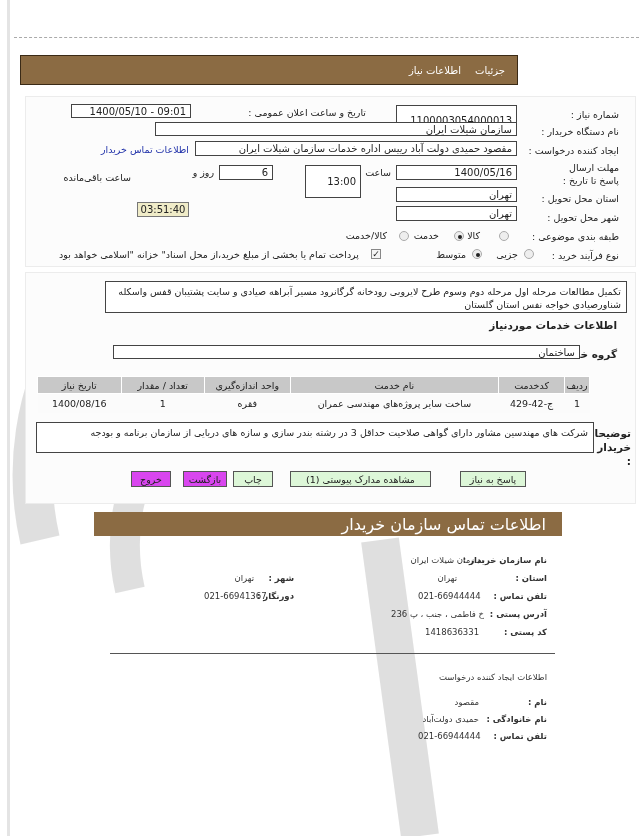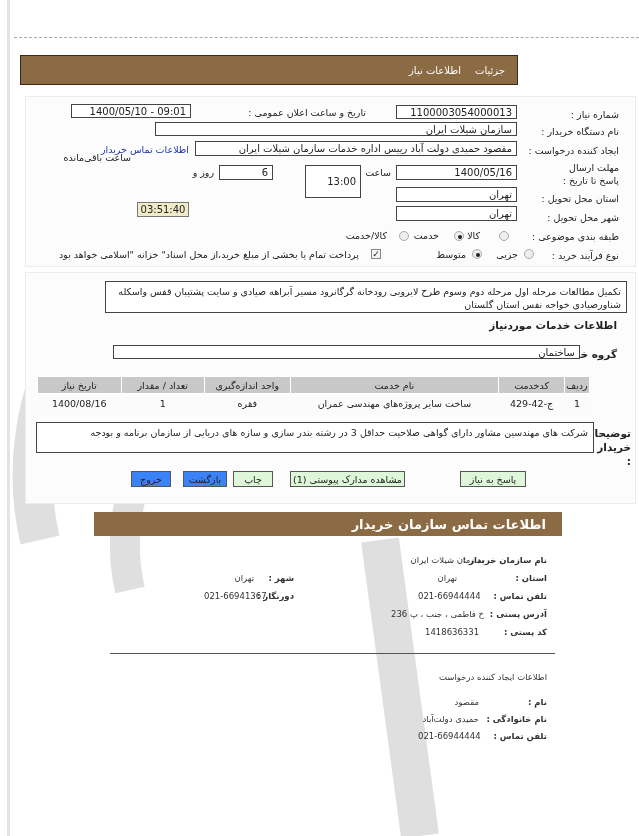--- a/index.html
+++ b/index.html
@@ -18,22 +18,22 @@
   .radio { position: absolute; width: 10px; height: 10px; border-radius: 50%; border: 1px solid #aaa; background: #eee; }
   .radio.on::after { content: ""; position: absolute; left: 2.5px; top: 2.5px; width: 4px; height: 4px; border-radius: 50%; background: #222; }
   .check { position: absolute; width: 10px; height: 10px; border: 1px solid #888; background: #f4f4f4; font-size: 9px; line-height: 9px; text-align: center; }
   .bold { font-weight: bold; font-size: 10.5px; }
   .textarea { position: absolute; border: 1px solid #444; background: #fff; font-size: 9.5px; padding: 3px 5px; line-height: 13px; text-align: right; }
   table.items { position: absolute; left: 37px; top: 376px; width: 553px; border-collapse: collapse; font-size: 9.5px; }
   table.items th { background: #c8c8c8; color: #222; font-weight: normal; height: 17px; border: 1px solid #fff; text-align: center; }
   table.items td { height: 19px; text-align: center; border-top: 1px solid #ddd; background: #fbfbfb; }
   .btn { position: absolute; height: 16px; border: 1px solid #555; font-size: 9.5px; display: flex; align-items: center; justify-content: center; white-space: nowrap; }
   .btn.green { background: #ddf7d8; }
-  .btn.red { background: #3b82f6; }
-  .section-bar { position: absolute; left: 94px; top: 512px; width: 468px; height: 24px; background: #8b6b43; color: #fff; font-weight: bold; font-size: 13px; display: flex; align-items: center; padding-right: 16px; }
+  .btn.red { background: #d946ef; }
+  .section-bar { position: absolute; left: 94px; top: 512px; width: 468px; height: 24px; background: #8b6b43; color: #fff; font-weight: normal; font-size: 16px; display: flex; align-items: center; padding-right: 16px; }
   .info { position: absolute; font-size: 8.5px; color: #333; white-space: nowrap; }
   .info.ltr { direction: ltr; }
   .hr { position: absolute; left: 110px; top: 653px; width: 445px; border-top: 1px solid #555; }
   .watermark { position: absolute; left: 0; top: 290px; width: 639px; height: 546px; pointer-events: none; opacity: 0.18; }
 </style>
 </head>
 <body>
 
 <div class="left-rule"></div>
 <div class="dash-rule"></div>
@@ -46,39 +46,39 @@
 </svg>
 
 <div class="brownbar">
   <span>جزئیات</span>
   <span>اطلاعات نیاز</span>
 </div>
 
 <div class="panel" style="left:25px; top:96px; width:611px; height:171px;"></div>
 
 <span class="lbl" style="right:20px; top:109px;">شماره نیاز :</span>
-<div class="box ltr" style="left:396px; top:105px; width:121px; height:14px;">1100003054000013</div>
+<div class="box ltr" style="left:396px; top:105px; width:121px; height:31px;">1100003054000013</div>
 <span class="lbl" style="right:273px; top:107px;">تاریخ و ساعت اعلان عمومی :</span>
 <div class="box ltr" style="left:71px; top:104px; width:120px; height:14px;">1400/05/10 - 09:01</div>
 
 <span class="lbl" style="right:20px; top:126px;">نام دستگاه خریدار :</span>
 <div class="box rtl" style="left:155px; top:122px; width:362px; height:14px;">سازمان شیلات ایران</div>
 
 <span class="lbl" style="right:20px; top:145px;">ایجاد کننده درخواست :</span>
 <div class="box rtl" style="left:195px; top:141px; width:322px; height:15px;">مقصود حمیدی دولت آباد رییس اداره خدمات سازمان شیلات ایران</div>
 <span class="link" style="right:450px; top:144px;">اطلاعات تماس خریدار</span>
 
 <span class="lbl" style="right:20px; top:161px; width:72px; white-space:normal; line-height:13px;">مهلت ارسال پاسخ تا تاریخ :</span>
 <div class="box ltr" style="left:396px; top:165px; width:121px; height:15px;">1400/05/16</div>
 <span class="lbl" style="right:248px; top:167px;">ساعت</span>
 <div class="box ltr" style="left:305px; top:165px; width:56px; height:33px;">13:00</div>
 <div class="box ltr" style="left:219px; top:165px; width:54px; height:15px;">6</div>
 <span class="lbl" style="right:425px; top:167px;">روز و</span>
 <div class="box timer" style="left:137px; top:165px; width:52px; height:15px;">03:51:40</div>
-<span class="lbl" style="right:508px; top:152px;">ساعت باقی‌مانده</span>
+<span class="lbl" style="right:508px; top:172px;">ساعت باقی‌مانده</span>
 
 <span class="lbl" style="right:20px; top:193px;">استان محل تحویل :</span>
 <div class="box rtl" style="left:396px; top:187px; width:121px; height:15px;">تهران</div>
 
 <span class="lbl" style="right:20px; top:212px;">شهر محل تحویل :</span>
 <div class="box rtl" style="left:396px; top:206px; width:121px; height:15px;">تهران</div>
 
 <span class="lbl" style="right:20px; top:231px;">طبقه بندی موضوعی :</span>
 <span class="radio" style="left:499px; top:231px;"></span>
 <span class="lbl" style="right:159px; top:230px;">کالا</span>
@@ -124,21 +124,21 @@
       <td>1</td>
       <td>1400/08/16</td>
     </tr>
   </tbody>
 </table>
 
 <span class="lbl bold" style="right:8px; top:426px; width:40px; white-space:normal; line-height:14px;">توضیحات خریدار :</span>
 <div class="textarea" style="left:36px; top:422px; width:558px; height:31px;">شرکت های مهندسین مشاور دارای گواهی صلاحیت حداقل 3 در رشته بندر سازی و سازه های دریایی از سازمان برنامه و بودجه</div>
 
 <div class="btn green" style="left:460px; top:471px; width:66px;">پاسخ به نیاز</div>
-<div class="btn green" style="left:290px; top:471px; width:115px;">مشاهده مدارک پیوستی (1)</div>
+<div class="btn green" style="left:290px; top:471px; width:141px;">مشاهده مدارک پیوستی (1)</div>
 <div class="btn green" style="left:233px; top:471px; width:40px;">چاپ</div>
 <div class="btn red" style="left:183px; top:471px; width:44px;">بازگشت</div>
 <div class="btn red" style="left:131px; top:471px; width:40px;">خروج</div>
 
 <div class="section-bar">اطلاعات تماس سازمان خریدار</div>
 
 <span class="info" style="right:92px; top:555px; font-weight:bold;">نام سازمان خریدار :</span>
 <span class="info" style="right:155px; top:555px;">سازمان شیلات ایران</span>
 
 <span class="info" style="right:92px; top:573px; font-weight:bold;">استان :</span>

